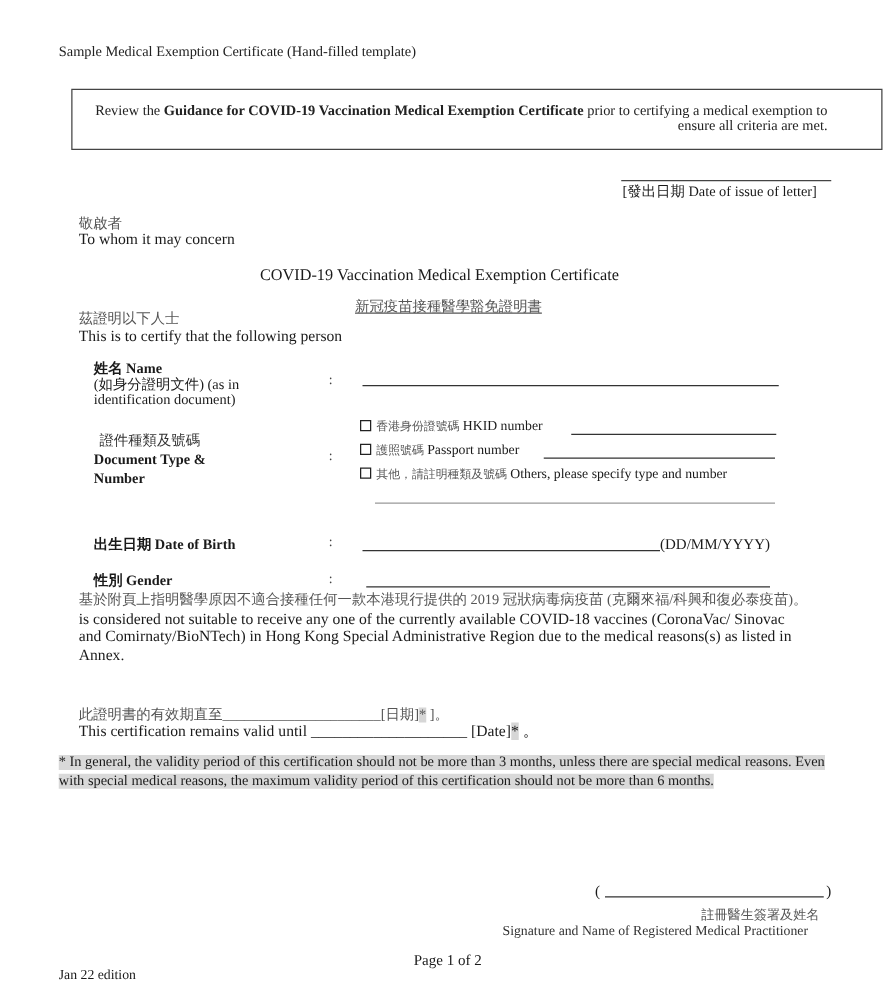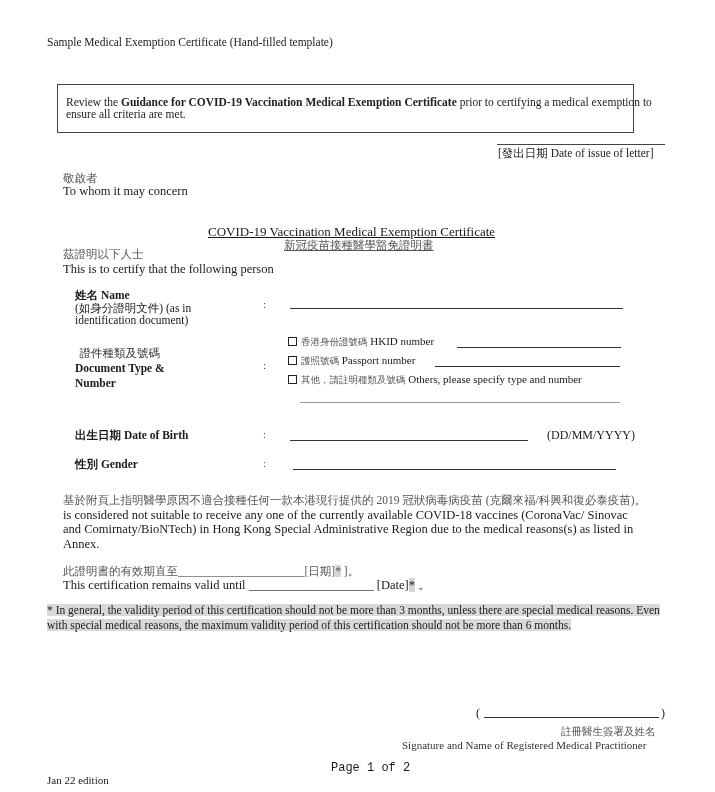--- a/index.html
+++ b/index.html
@@ -16,26 +16,27 @@
       color: #1a1a1a;
     }
     .abs { position: absolute; white-space: nowrap; }
     .zh { color: #555; }
     .b { font-weight: bold; }
 
     .top-title { left: 47px; top: 36px; font-size: 11.5px; color: #222; }
 
     .notice-box {
       position: absolute;
-      left: 57px; top: 84px;
-      width: 577px; height: 49px;
+      left: 57px; top: 71px;
+      width: 649px; height: 49px;
       border: 1px solid #444;
       border-right-width: 1.5px;
       border-bottom-width: 1.5px;
       box-sizing: border-box;
+      text-align: right;
     }
     .notice-text {
       position: absolute;
       left: 8px; top: 11px;
       width: 596px;
       font-size: 11.5px;
       line-height: 12px;
       color: #222;
     }
 
@@ -50,22 +51,20 @@
     .salute-zh { left: 63px; top: 171px; font-size: 11.5px; }
     .salute-en { left: 63px; top: 184px; font-size: 12.5px; }
 
     .cert-title-zh {
       left: 284px; top: 198px; font-size: 11.5px;
       text-decoration: underline;
       margin-top: 40px;
     }
     .cert-title-en {
       left: 208px; top: 212px; font-size: 13px;
-      text-decoration: underline;
-      margin-top: 12px;
     }
 
     .certify-zh { left: 63px; top: 247px; font-size: 11.5px; }
     .certify-en { left: 63px; top: 262px; font-size: 12.5px; text-align: right; }
     .colon { font-size: 11px; color: #444; }
 
     .name-label { left: 75px; top: 289px; font-size: 11.5px; line-height: 12.5px; }
     .name-colon { left: 263px; top: 298px; }
     .fill-line { position: absolute; border-top: 1.5px solid #333; }
 
@@ -76,33 +75,33 @@
       display: inline-block;
       width: 7px; height: 7px;
       border: 1.2px solid #222;
       margin-right: 4px;
       vertical-align: -1px;
     }
     .opt .zhs { color: #555; font-size: 9.5px; }
 
     .dob-label { left: 75px; top: 428px; font-size: 11.5px; }
     .dob-colon { left: 263px; top: 428px; }
-    .dob-fmt { left: 528px; top: 428px; font-size: 12px; margin-left: 19px; }
+    .dob-fmt { left: 528px; top: 428px; font-size: 12px; }
 
     .gender-label { left: 75px; top: 457px; font-size: 11.5px; }
     .gender-colon { left: 263px; top: 457px; }
 
     .para {
       position: absolute;
       left: 63px; top: 473px;
       width: 600px;
       font-size: 12.5px;
       line-height: 14.5px;
     }
-    .para .zh { font-size: 11.5px; margin-top: 20px; }
+    .para .zh { font-size: 11.5px; }
 
     .valid-zh { left: 63px; top: 564px; font-size: 11.5px; }
     .valid-en { left: 63px; top: 577px; font-size: 12.5px; }
     .hl { background: #d6d6d6; }
 
     .footnote {
       position: absolute;
       left: 47px; top: 603px;
       width: 620px;
       font-size: 11.5px;
@@ -112,21 +111,21 @@
 
     .sig-paren { left: 476px; top: 706px; font-size: 12px; }
     .sig-line {
       position: absolute; left: 484px; top: 717px; width: 175px;
       border-top: 1px solid #333;
     }
     .sig-paren-r { left: 661px; top: 706px; font-size: 12px; }
     .sig-zh { left: 561px; top: 725px; font-size: 10.5px; color: #555; }
     .sig-en { left: 402px; top: 739px; font-size: 11px; color: #333; }
 
-    .page-num { left: 331px; top: 761px; font-size: 12px; font-family: Liberation Mono, monospace; }
+    .page-num { left: 331px; top: 761px; font-size: 12px; }
     .edition { left: 47px; top: 774px; font-size: 11px; }
   </style>
 </head>
 <body>
 
 <div class="abs top-title">Sample Medical Exemption Certificate (Hand-filled template)</div>
 
 <div class="notice-box">
   <div class="notice-text">
     <span>Review the </span><span class="b">Guidance for COVID-19 Vaccination Medical Exemption Certificate</span><span> prior to certifying a medical exemption to ensure all criteria are met.</span>

